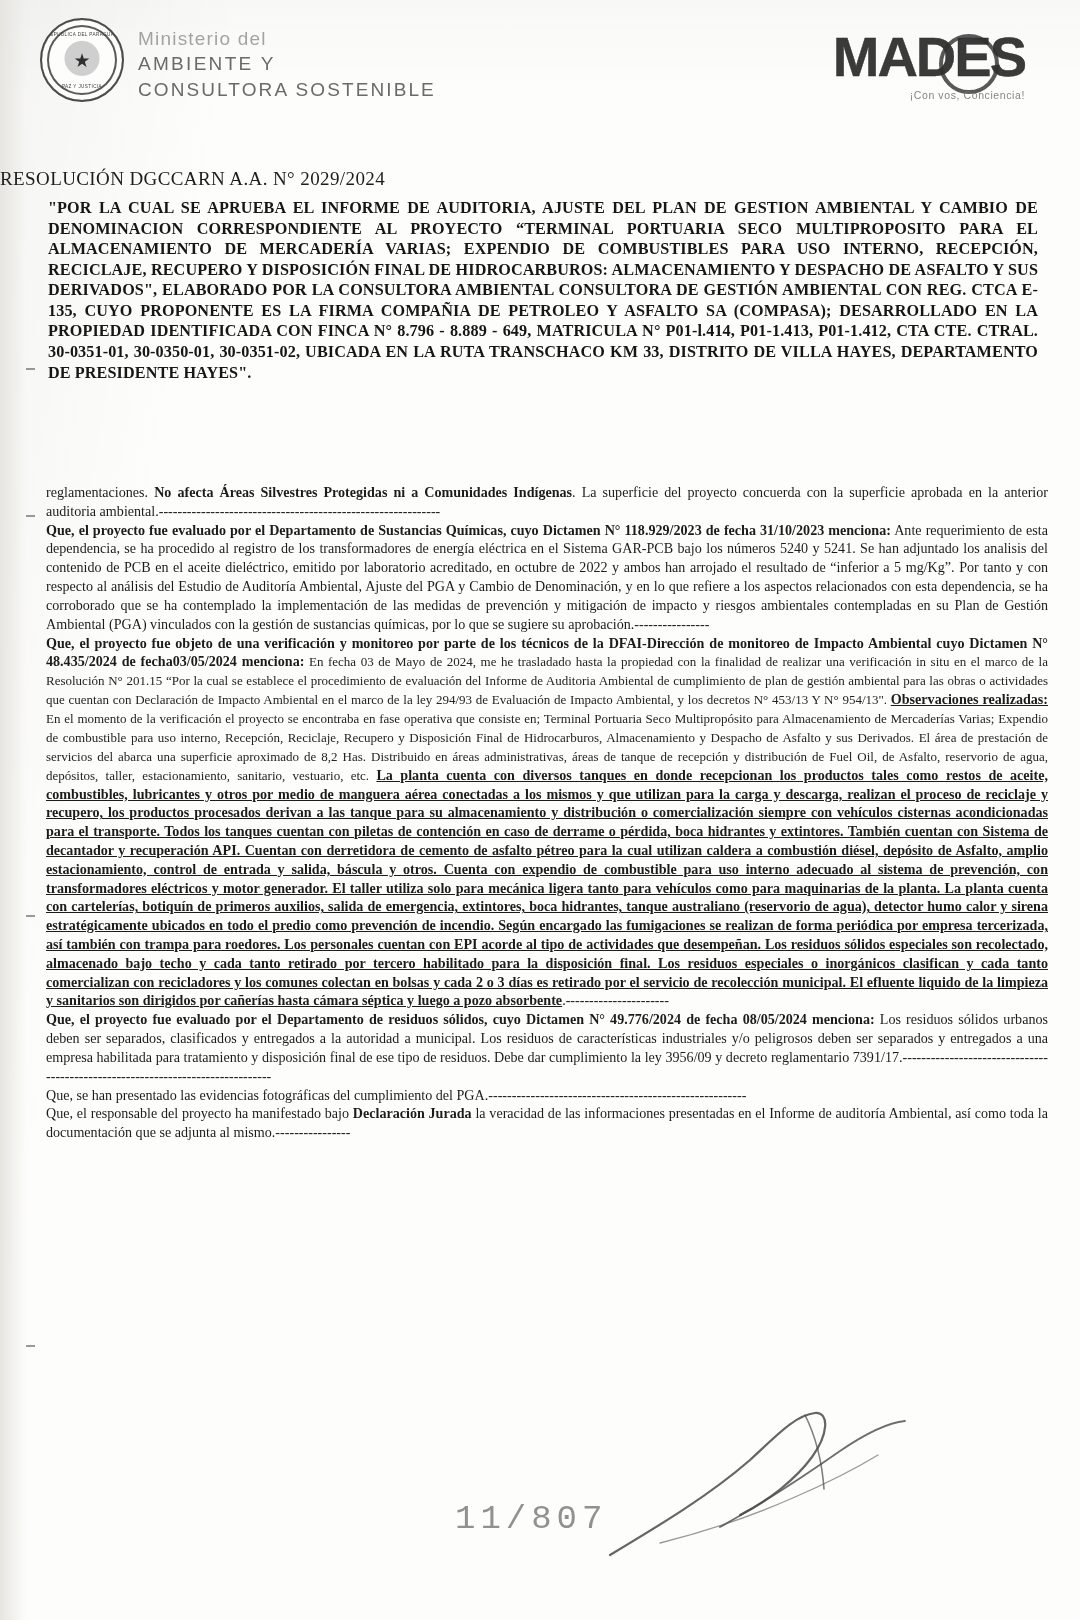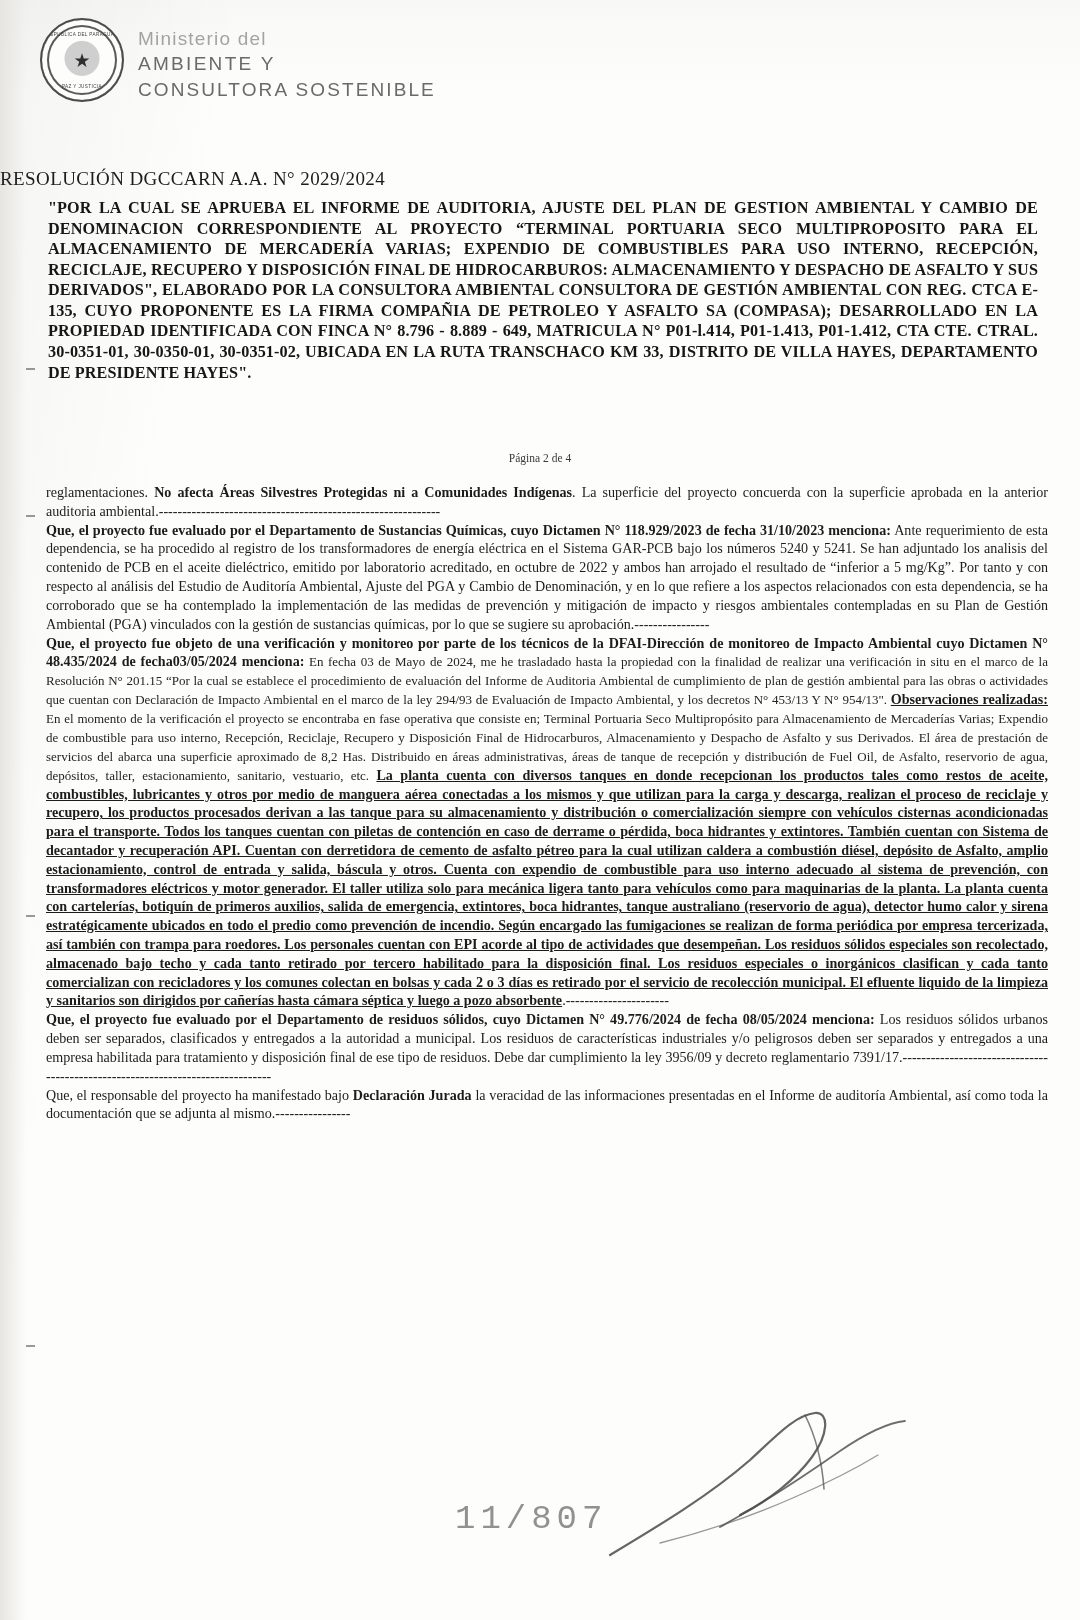--- a/index.html
+++ b/index.html
@@ -211,41 +211,45 @@
       <div class="seal-star">★</div>
       <div class="seal-bottom">PAZ Y JUSTICIA</div>
     </div>
 
     <div class="ministry">
       <div class="l1">Ministerio del</div>
       <div class="l2">AMBIENTE Y</div>
       <div class="l3">CONSULTORA SOSTENIBLE</div>
     </div>
 
+    <div class="mades-logo">
+      <div class="mades-word">MADES</div>
+      <div class="mades-sub">¡Con vos, Conciencia!</div>
+    </div>
   </div>
 
   <div class="res-number">RESOLUCIÓN DGCCARN A.A. N° 2029/2024</div>
   <div class="title-block">"POR LA CUAL SE APRUEBA EL INFORME DE AUDITORIA, AJUSTE DEL PLAN DE GESTION AMBIENTAL Y CAMBIO DE DENOMINACION CORRESPONDIENTE AL PROYECTO “TERMINAL PORTUARIA SECO MULTIPROPOSITO PARA EL ALMACENAMIENTO DE MERCADERÍA VARIAS; EXPENDIO DE COMBUSTIBLES PARA USO INTERNO, RECEPCIÓN, RECICLAJE, RECUPERO Y DISPOSICIÓN FINAL DE HIDROCARBUROS: ALMACENAMIENTO Y DESPACHO DE ASFALTO Y SUS DERIVADOS", ELABORADO POR LA CONSULTORA AMBIENTAL CONSULTORA DE GESTIÓN AMBIENTAL CON REG. CTCA E-135, CUYO PROPONENTE ES LA FIRMA COMPAÑIA DE PETROLEO Y ASFALTO SA (COMPASA); DESARROLLADO EN LA PROPIEDAD IDENTIFICADA CON FINCA N° 8.796 - 8.889 - 649, MATRICULA N° P01-l.414, P01-1.413, P01-1.412, CTA CTE. CTRAL. 30-0351-01, 30-0350-01, 30-0351-02, UBICADA EN LA RUTA TRANSCHACO KM 33, DISTRITO DE VILLA HAYES, DEPARTAMENTO DE PRESIDENTE HAYES".</div>
-  <div class="page-label">Página 2 de 4</div>
 
   <div class="tick" style="top:515px"></div>
   <div class="tick" style="top:368px"></div>
   <div class="tick" style="top:915px"></div>
   <div class="tick" style="top:1345px"></div>
 
   <div class="body-text">
 
     <p><span>reglamentaciones. </span><span class="b">No afecta Áreas Silvestres Protegidas ni a Comunidades Indígenas</span><span>. La superficie del proyecto concuerda con la superficie aprobada en la anterior auditoria ambiental.------------------------------------------------------------</span></p>
 
     <p><span class="b">Que, el proyecto fue evaluado por el Departamento de Sustancias Químicas, cuyo Dictamen N° 118.929/2023 de fecha 31/10/2023 menciona:</span><span> Ante requerimiento de esta dependencia, se ha procedido al registro de los transformadores de energía eléctrica en el Sistema GAR-PCB bajo los números 5240 y 5241. Se han adjuntado los analisis del contenido de PCB en el aceite dieléctrico, emitido por laboratorio acreditado, en octubre de 2022 y ambos han arrojado el resultado de “inferior a 5 mg/Kg”. Por tanto y con respecto al análisis del Estudio de Auditoría Ambiental, Ajuste del PGA y Cambio de Denominación, y en lo que refiere a los aspectos relacionados con esta dependencia, se ha corroborado que se ha contemplado la implementación de las medidas de prevención y mitigación de impacto y riesgos ambientales contempladas en su Plan de Gestión Ambiental (PGA) vinculados con la gestión de sustancias químicas, por lo que se sugiere su aprobación.----------------</span></p>
 
     <p><span class="b">Que, el proyecto fue objeto de una verificación y monitoreo por parte de los técnicos de la DFAI-Dirección de monitoreo de Impacto Ambiental cuyo Dictamen N° 48.435/2024 de fecha03/05/2024 menciona:</span><span class="small-para"> En fecha 03 de Mayo de 2024, me he trasladado hasta la propiedad con la finalidad de realizar una verificación in situ en el marco de la Resolución N° 201.15 “Por la cual se establece el procedimiento de evaluación del Informe de Auditoria Ambiental de cumplimiento de plan de gestión ambiental para las obras o actividades que cuentan con Declaración de Impacto Ambiental en el marco de la ley 294/93 de Evaluación de Impacto Ambiental, y los decretos N° 453/13 Y N° 954/13". </span><span class="bu">Observaciones realizadas:</span><span class="small-para"> En el momento de la verificación el proyecto se encontraba en fase operativa que consiste en; Terminal Portuaria Seco Multipropósito para Almacenamiento de Mercaderías Varias; Expendio de combustible para uso interno, Recepción, Reciclaje, Recupero y Disposición Final de Hidrocarburos, Almacenamiento y Despacho de Asfalto y sus Derivados. El área de prestación de servicios del abarca una superficie aproximado de 8,2 Has. Distribuido en áreas administrativas, áreas de tanque de recepción y distribución de Fuel Oil, de Asfalto, reservorio de agua, depósitos, taller, estacionamiento, sanitario, vestuario, etc. </span><span class="bu">La planta cuenta con diversos tanques en donde recepcionan los productos tales como restos de aceite, combustibles, lubricantes y otros por medio de manguera aérea conectadas a los mismos y que utilizan para la carga y descarga, realizan el proceso de reciclaje y recupero, los productos procesados derivan a las tanque para su almacenamiento y distribución o comercialización siempre con vehículos cisternas acondicionadas para el transporte. Todos los tanques cuentan con piletas de contención en caso de derrame o pérdida, boca hidrantes y extintores. También cuentan con Sistema de decantador y recuperación API. Cuentan con derretidora de cemento de asfalto pétreo para la cual utilizan caldera a combustión diésel, depósito de Asfalto, amplio estacionamiento, control de entrada y salida, báscula y otros. Cuenta con expendio de combustible para uso interno adecuado al sistema de prevención, con transformadores eléctricos y motor generador. El taller utiliza solo para mecánica ligera tanto para vehículos como para maquinarias de la planta. La planta cuenta con cartelerías, botiquín de primeros auxilios, salida de emergencia, extintores, boca hidrantes, tanque australiano (reservorio de agua), detector humo calor y sirena estratégicamente ubicados en todo el predio como prevención de incendio. Según encargado las fumigaciones se realizan de forma periódica por empresa tercerizada, así también con trampa para roedores. Los personales cuentan con EPI acorde al tipo de actividades que desempeñan. Los residuos sólidos especiales son recolectado, almacenado bajo techo y cada tanto retirado por tercero habilitado para la disposición final. Los residuos especiales o inorgánicos clasifican y cada tanto comercializan con recicladores y los comunes colectan en bolsas y cada 2 o 3 días es retirado por el servicio de recolección municipal. El efluente liquido de la limpieza y sanitarios son dirigidos por cañerías hasta cámara séptica y luego a pozo absorbente</span><span>.----------------------</span></p>
 
     <p><span class="b">Que, el proyecto fue evaluado por el Departamento de residuos sólidos, cuyo Dictamen N° 49.776/2024 de fecha 08/05/2024 menciona:</span><span> Los residuos sólidos urbanos deben ser separados, clasificados y entregados a la autoridad a municipal. Los residuos de características industriales y/o peligrosos deben ser separados y entregados a una empresa habilitada para tratamiento y disposición final de ese tipo de residuos. Debe dar cumplimiento la ley 3956/09 y decreto reglamentario 7391/17.-------------------------------------------------------------------------------</span></p>
 
+    <p>Que, se han presentado las evidencias fotográficas del cumplimiento del PGA.-------------------------------------------------------</p>
 
     <p><span>Que, el responsable del proyecto ha manifestado bajo </span><span class="b">Declaración Jurada</span><span> la veracidad de las informaciones presentadas en el Informe de auditoría Ambiental, así como toda la documentación que se adjunta al mismo.----------------</span></p>
   </div>
 
   <svg class="signature" viewBox="0 0 340 160">
     <path d="M10,150 C60,120 110,90 150,55 C175,32 195,10 215,8 C230,7 228,30 212,52 C196,74 168,96 140,110" fill="none" stroke="#4a4a4a" stroke-width="2.2" stroke-linecap="round" opacity="0.85"></path>
     <path d="M120,122 C160,100 200,74 240,46 C262,31 285,18 305,16" fill="none" stroke="#4a4a4a" stroke-width="1.8" stroke-linecap="round" opacity="0.8"></path>
     <path d="M60,138 C100,128 150,112 195,92 C225,79 255,64 278,50" fill="none" stroke="#565656" stroke-width="1.3" stroke-linecap="round" opacity="0.6"></path>
     <path d="M205,10 C215,30 222,56 224,84" fill="none" stroke="#4a4a4a" stroke-width="1.6" stroke-linecap="round" opacity="0.7"></path>
   </svg>

